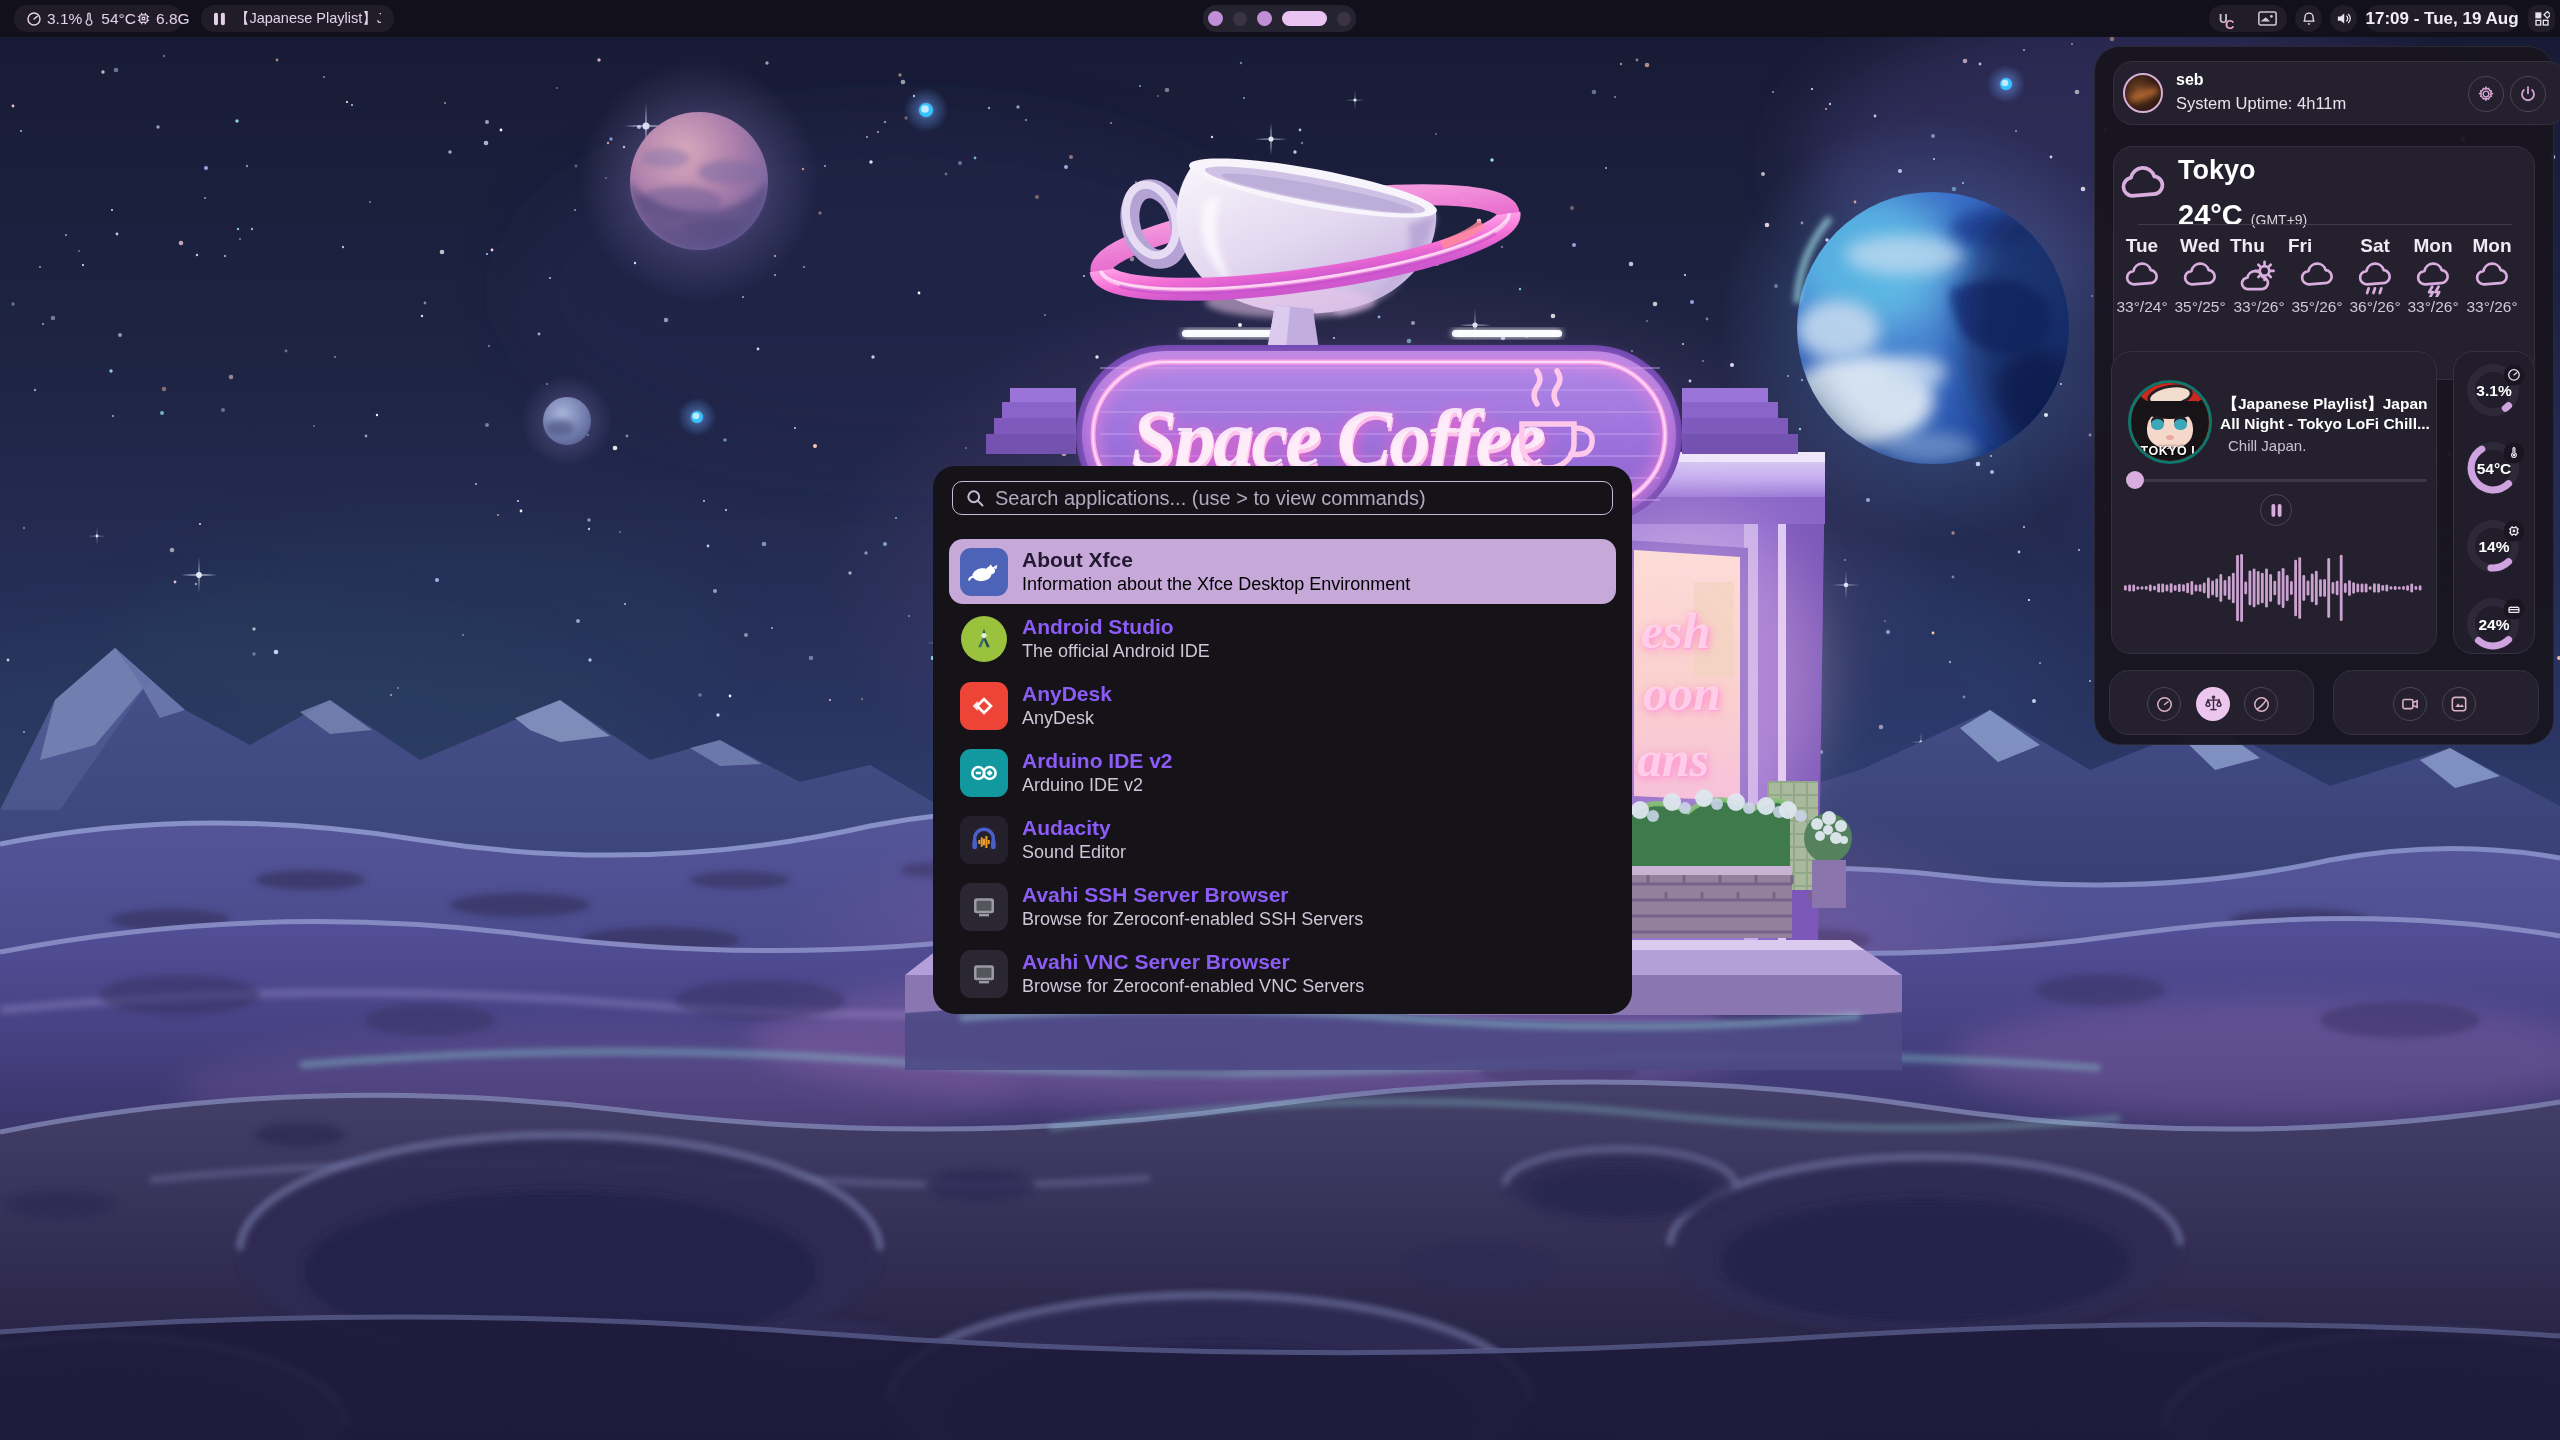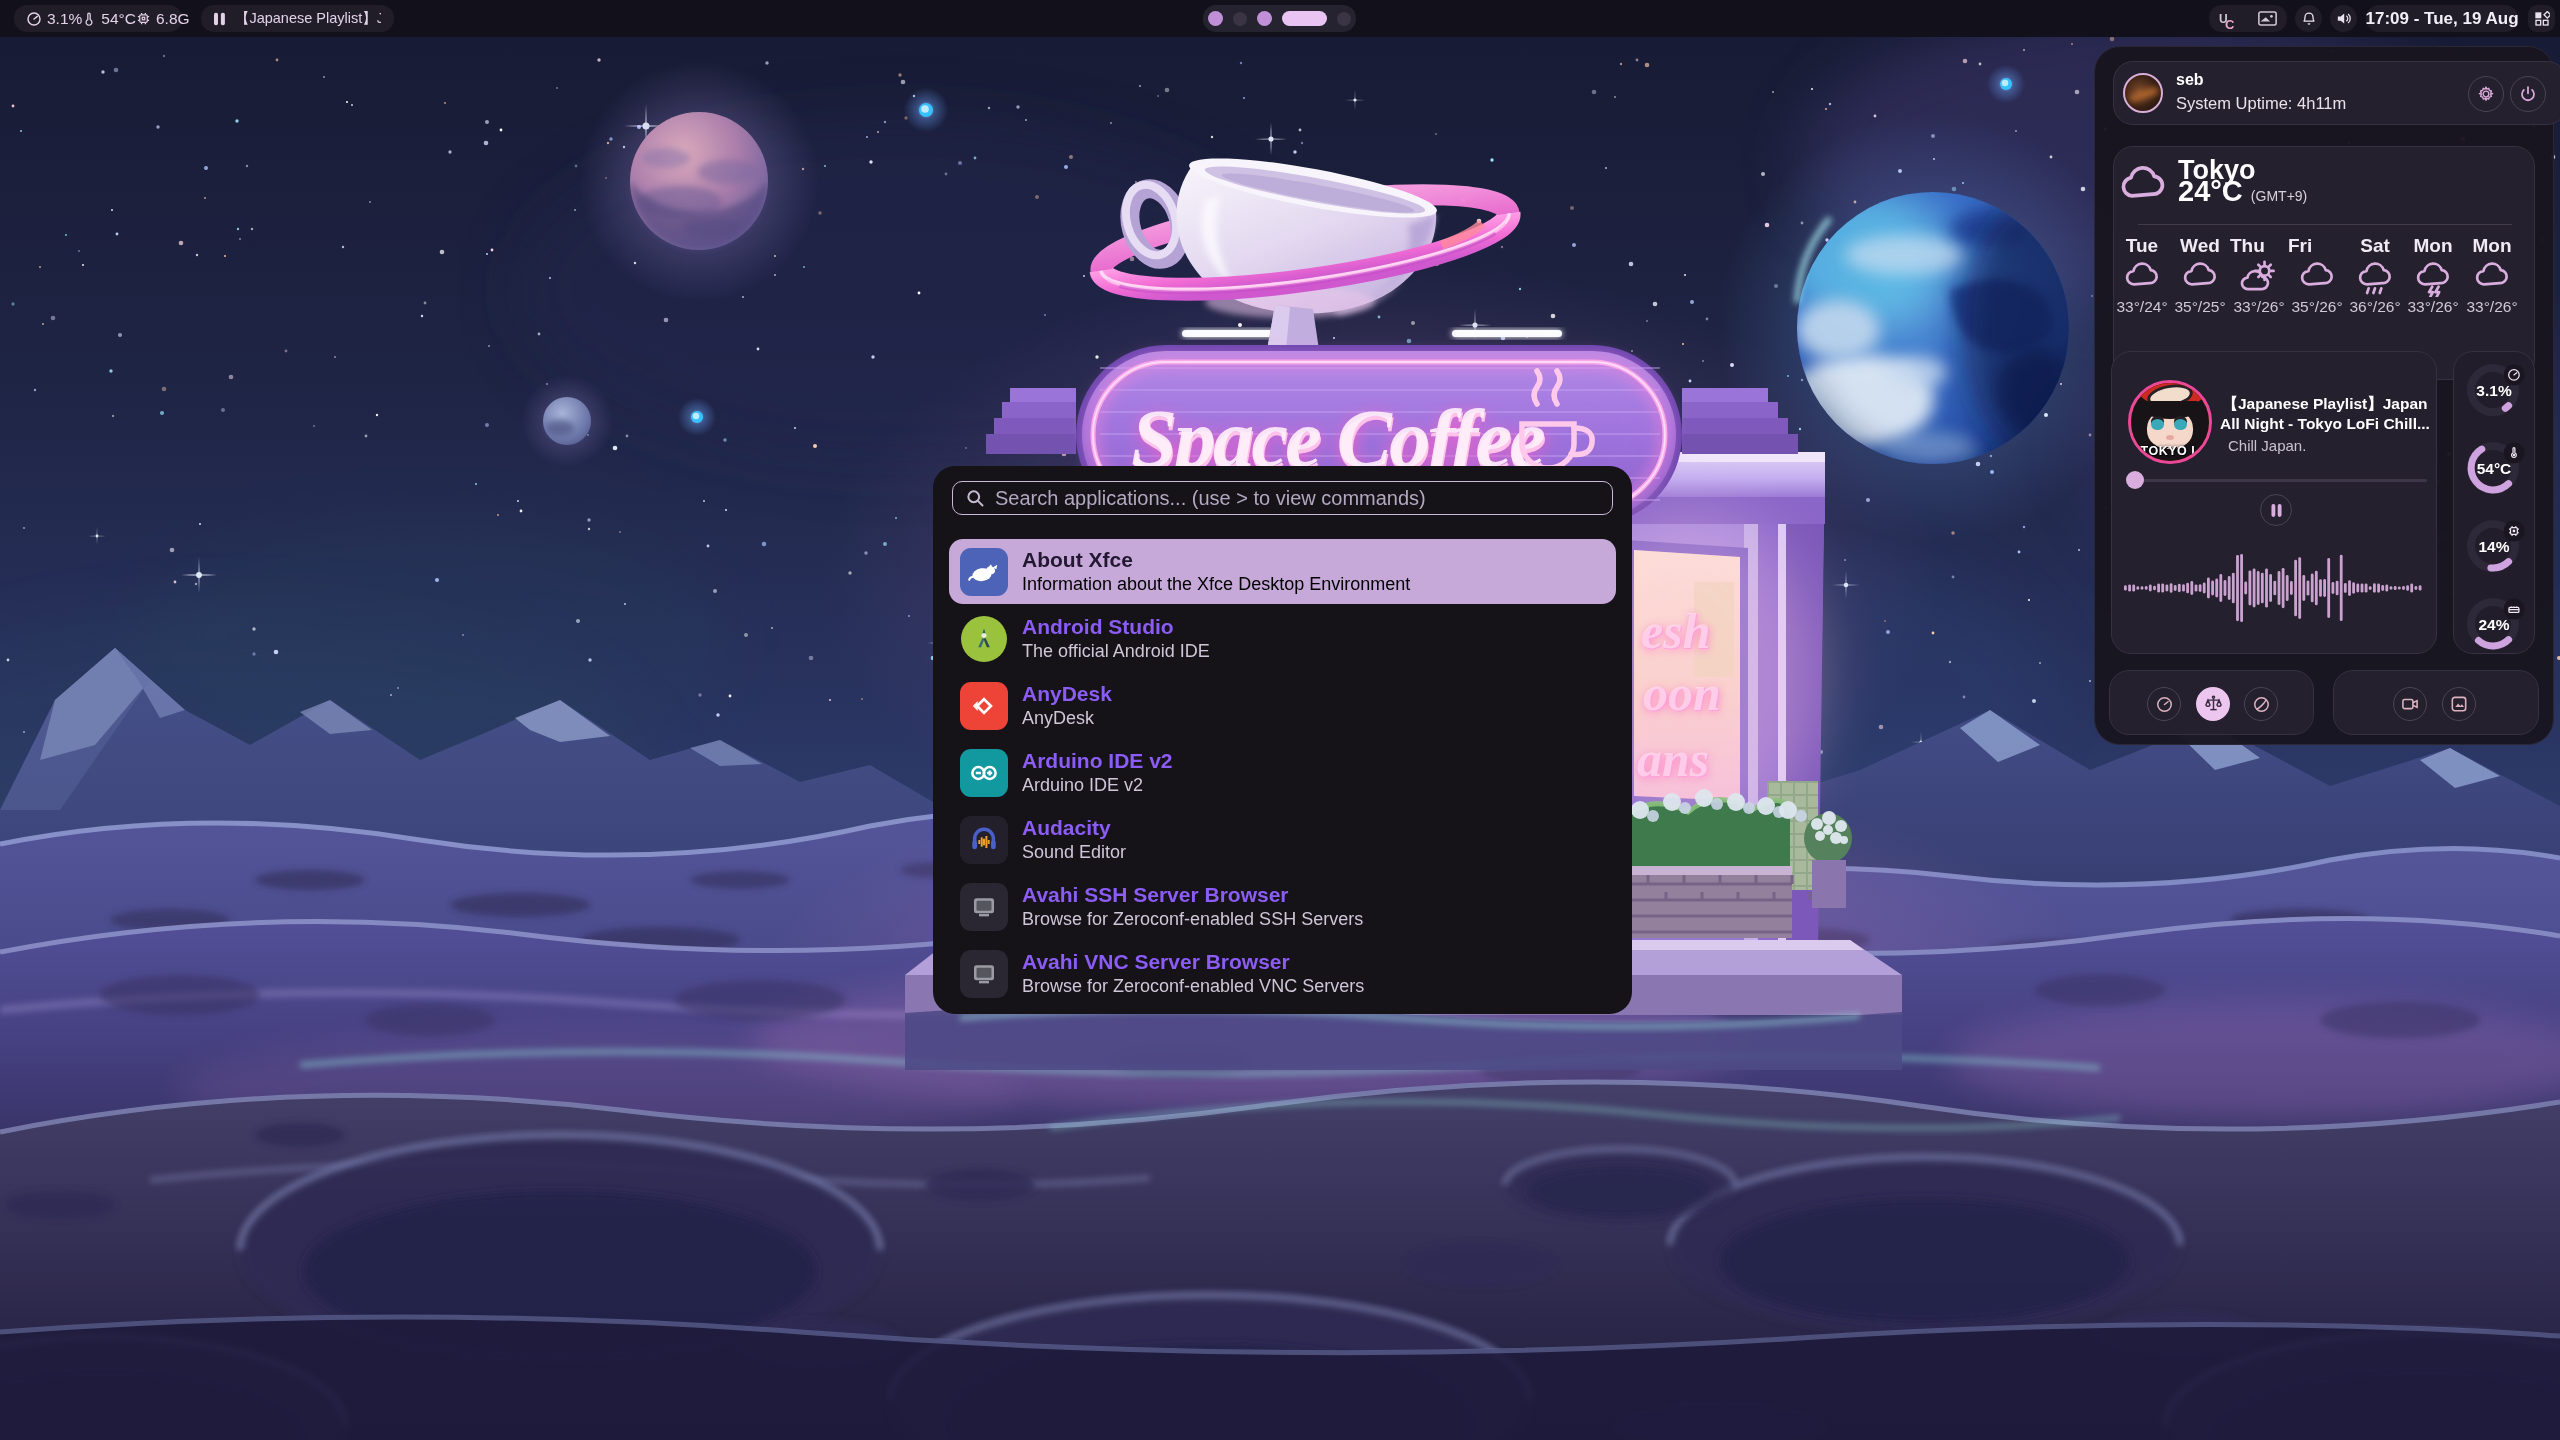--- a/index.html
+++ b/index.html
@@ -1174,21 +1174,21 @@
           <path d="M12 3 v8"></path>
           <path d="M6.5 6.5 a8 8 0 1 0 11 0"></path>
         </svg>
       </div>
 </div>
     <div class="card" style="left:18px;top:99px;width:422px;height:234px">
       <svg style="position:absolute;left:5px;top:15px" width="48" height="42" viewBox="0 0 26 22" fill="none" stroke="#d9aede" stroke-width="2">
         <path d="M7 18 a5 5 0 0 1 -0.5 -9.9 a6.5 6.5 0 0 1 12.6 -0.7 a4.8 4.8 0 0 1 -0.8 9.6 Z" stroke-linejoin="round"></path>
       </svg>
       <div style="position:absolute;left:64px;top:8px;font-size:27px;font-weight:700;color:#fff">Tokyo</div>
-      <div style="position:absolute;left:64px;top:28px;font-size:29px;font-weight:700;color:#fff">24°C <span style="font-size:14px;font-weight:400;color:#d8d2dc">(GMT+9)</span></div>
+      <div style="position:absolute;left:64px;top:52px;font-size:29px;font-weight:700;color:#fff">24°C <span style="font-size:14px;font-weight:400;color:#d8d2dc">(GMT+9)</span></div>
       <div style="position:absolute;left:24px;top:77px;width:374px;height:1px;background:#413b4d"></div>
       <div style="position:absolute;left:-1px;top:88px;width:58px;text-align:center;font-size:19px;font-weight:600;color:#f0eaf4">Tue</div>
       <svg style="position:absolute;left:9px;top:112px" width="38" height="38" viewBox="0 0 24 24" fill="none" stroke="#d9aede" stroke-width="1.7">
         <path d="M7 16 a4.2 4.2 0 0 1 -0.4 -8.4 a5.6 5.6 0 0 1 10.9 -0.6 a4 4 0 0 1 -0.7 8.2 Z" stroke-linejoin="round"></path>
       </svg>
       <div style="position:absolute;left:-1px;top:151px;width:58px;text-align:center;font-size:15.5px;color:#cfc8d8">33°/24°</div>
       <div style="position:absolute;left:57px;top:88px;width:58px;text-align:center;font-size:19px;font-weight:600;color:#f0eaf4">Wed</div>
       <svg style="position:absolute;left:67px;top:112px" width="38" height="38" viewBox="0 0 24 24" fill="none" stroke="#d9aede" stroke-width="1.7">
         <path d="M7 16 a4.2 4.2 0 0 1 -0.4 -8.4 a5.6 5.6 0 0 1 10.9 -0.6 a4 4 0 0 1 -0.7 8.2 Z" stroke-linejoin="round"></path>
       </svg>
@@ -1218,21 +1218,21 @@
         <path d="M15.5 17.5 l-2 3.4 h2.4 l-1.6 3" stroke-linecap="round" stroke-linejoin="round"></path>
       </svg>
       <div style="position:absolute;left:290px;top:151px;width:58px;text-align:center;font-size:15.5px;color:#cfc8d8">33°/26°</div>
       <div style="position:absolute;left:349px;top:88px;width:58px;text-align:center;font-size:19px;font-weight:600;color:#f0eaf4">Mon</div>
       <svg style="position:absolute;left:359px;top:112px" width="38" height="38" viewBox="0 0 24 24" fill="none" stroke="#d9aede" stroke-width="1.7">
         <path d="M7 16 a4.2 4.2 0 0 1 -0.4 -8.4 a5.6 5.6 0 0 1 10.9 -0.6 a4 4 0 0 1 -0.7 8.2 Z" stroke-linejoin="round"></path>
       </svg>
       <div style="position:absolute;left:349px;top:151px;width:58px;text-align:center;font-size:15.5px;color:#cfc8d8">33°/26°</div>
     </div>
     <div class="card" style="left:16px;top:304px;width:326px;height:303px">
-      <div style="position:absolute;left:16px;top:28px;width:84px;height:84px;border-radius:50%;border:3px solid #ec4899;background:#c2410c;overflow:hidden">
+      <div style="position:absolute;left:16px;top:28px;width:84px;height:84px;border-radius:50%;border:3px solid #0f766e;background:#c2410c;overflow:hidden">
 <div style="position:absolute;left:-10px;top:-4px;width:104px;height:96px;background:#171317;border-radius:50%"></div>
 <div style="position:absolute;left:8px;top:-12px;width:68px;height:34px;background:#cc2a20;border-radius:50% 50% 40% 40%"></div>
 <div style="position:absolute;left:16px;top:2px;width:46px;height:22px;background:#f2dccc;border-radius:50%;transform:rotate(-10deg);border:3px solid #262026"></div>
 <div style="position:absolute;left:16px;top:26px;width:46px;height:40px;background:#f6d8cb;border-radius:48% 48% 46% 46%"></div>
 <div style="position:absolute;left:12px;top:18px;width:54px;height:18px;background:#171317;border-radius:0 0 50% 50%"></div>
 <div style="position:absolute;left:20px;top:36px;width:13px;height:11px;background:#3aa8b8;border-radius:50%;box-shadow:0 -3px 0 #221e22"></div>
 <div style="position:absolute;left:43px;top:36px;width:13px;height:11px;background:#3aa8b8;border-radius:50%;box-shadow:0 -3px 0 #221e22"></div>
 <div style="position:absolute;left:35px;top:52px;width:8px;height:5px;background:#e8a8a0;border-radius:50%"></div>
 <div style="position:absolute;left:0;bottom:3px;width:100%;text-align:center;font-size:12.5px;font-weight:700;color:#fff;text-shadow:0 0 3px #000,1px 1px 0 #000;letter-spacing:0.5px">TOKYO L</div>
 </div>

